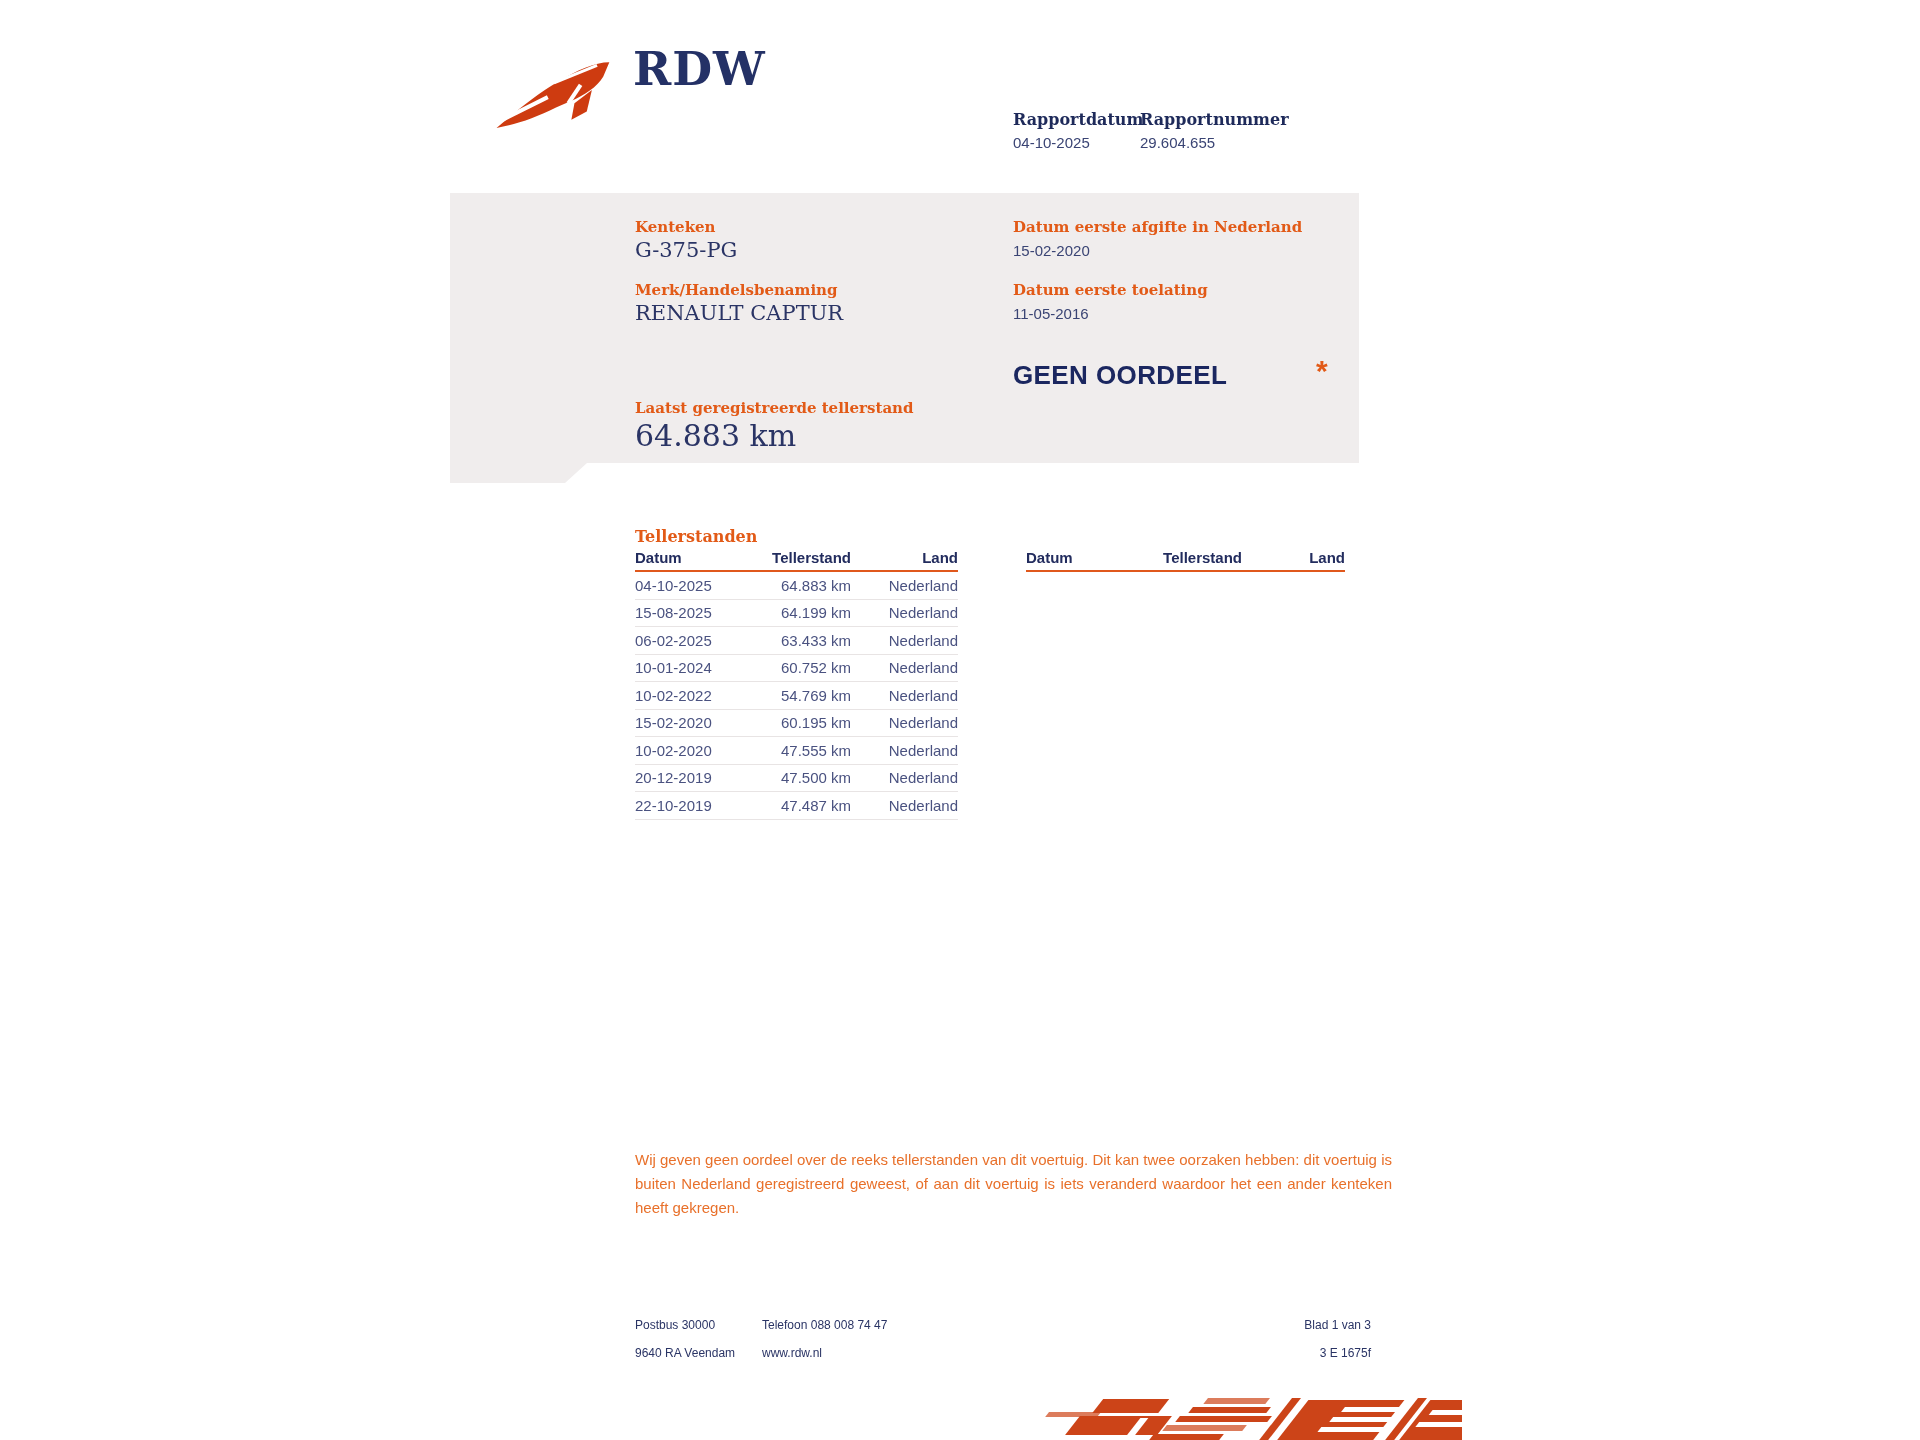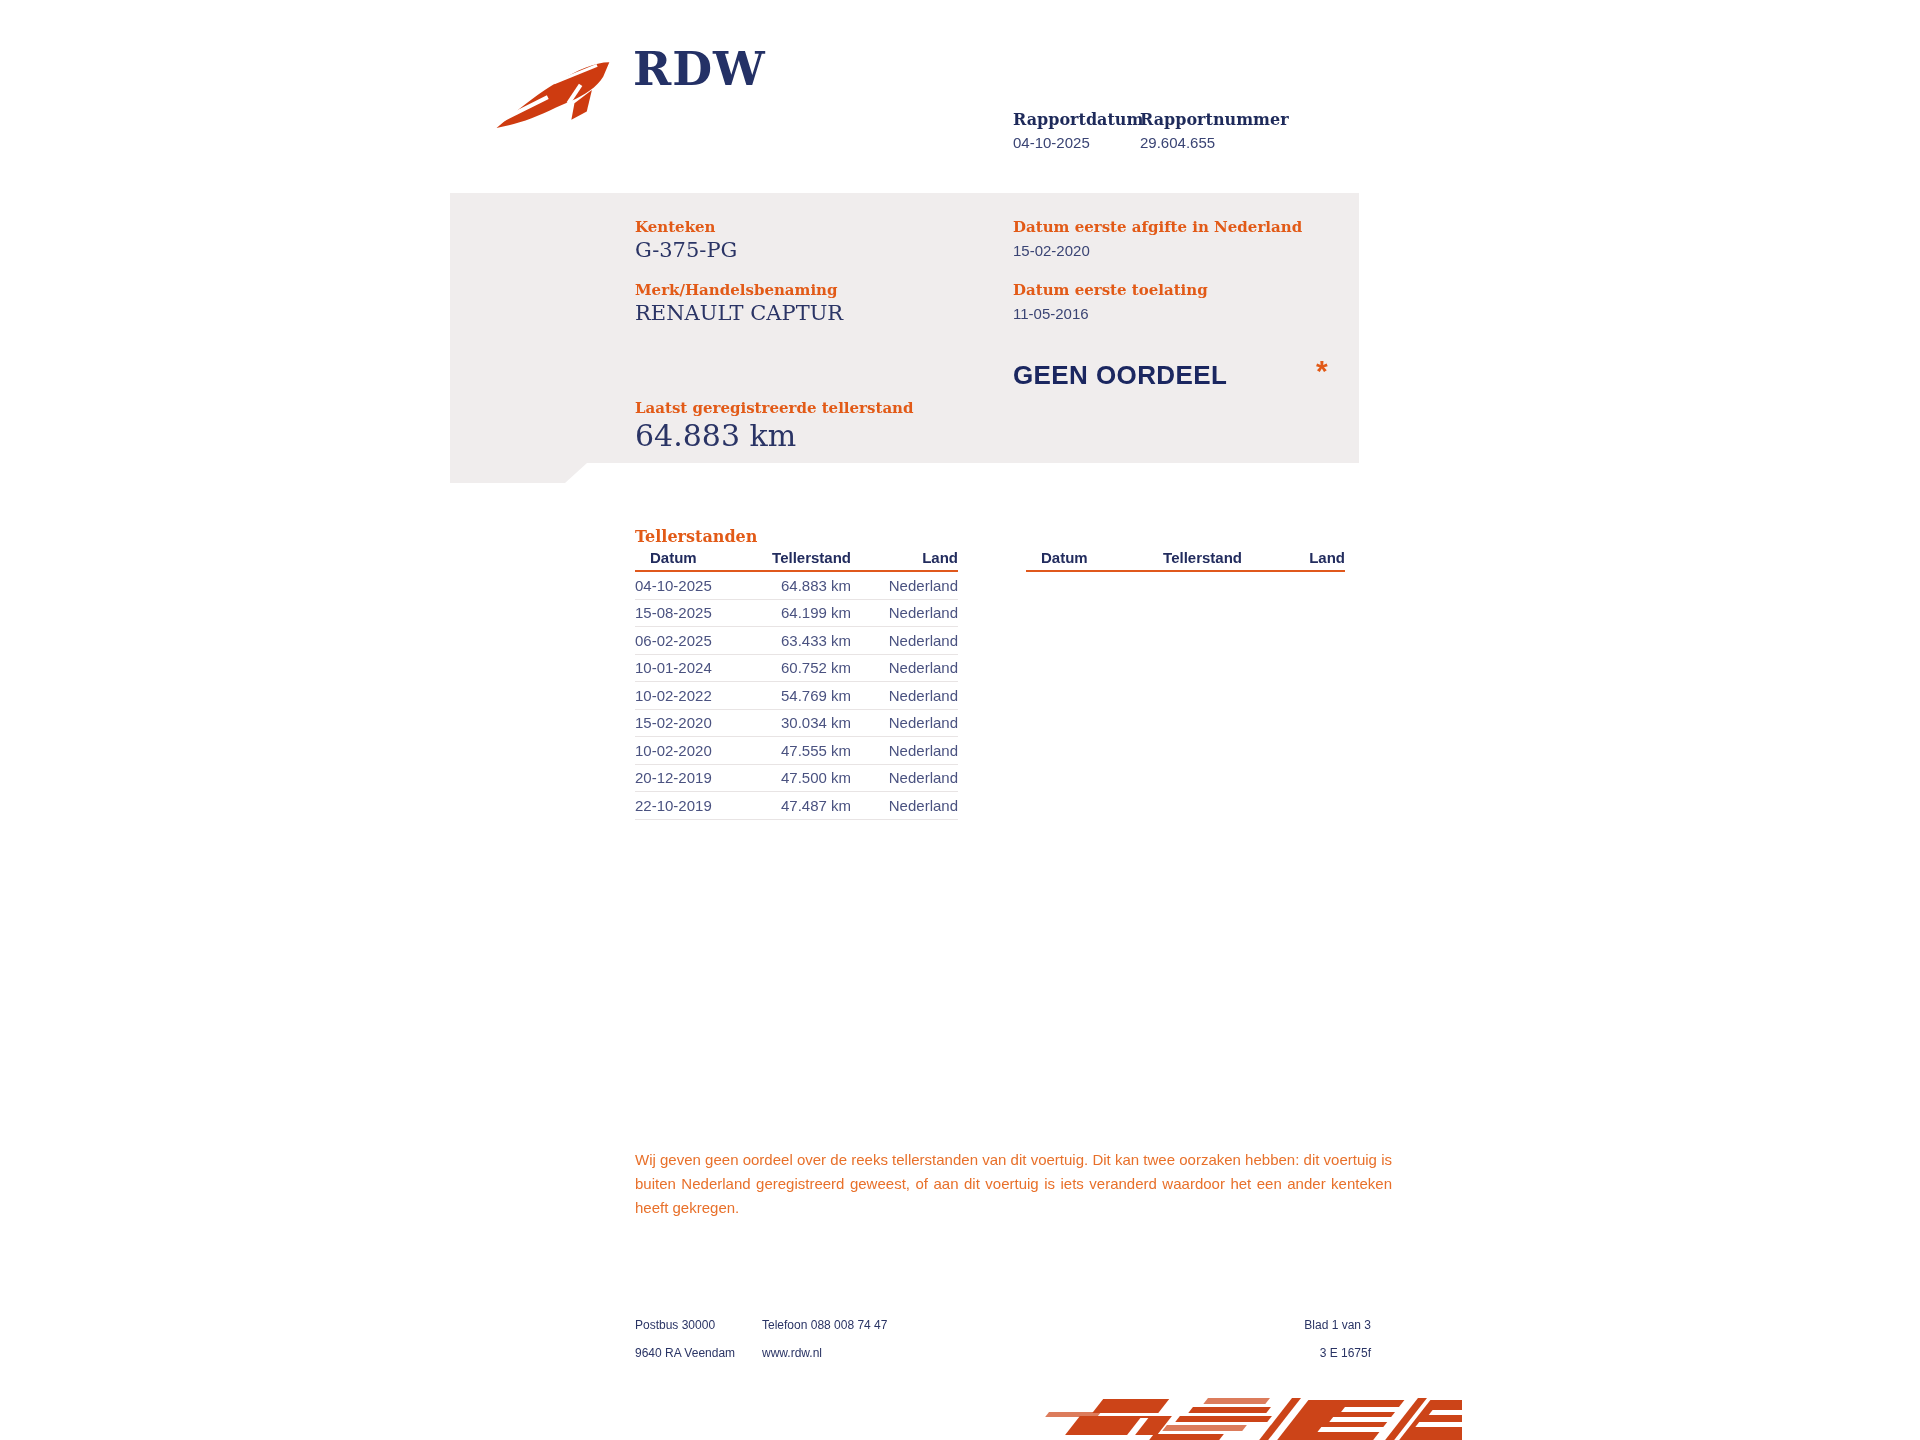--- a/index.html
+++ b/index.html
@@ -26,21 +26,21 @@
   .val-sans { font-size:15px; color:#3A4474; }
   .verdict { font-size:26px; font-weight:bold; color:#1B2760; letter-spacing:0.4px; }
   .verdict-star { font-size:30px; font-weight:bold; color:#E25A17; }
   .km-big { font-family:"DejaVu Serif", serif; font-size:30px; color:#2A3465; }
 
   
   .section-title { font-family:"DejaVu Serif", serif; font-weight:bold; font-size:16px; color:#E25A17; }
   .mtable { position:absolute; }
   .t-head { display:grid; grid-template-columns:120px 96px 1fr;
     border-bottom:2px solid #E0581C; padding-bottom:4px; }
-  .t-head .t-cell { font-size:15px; font-weight:bold; color:#222C5E;margin-left:15px; }
+  .t-head .t-cell { font-size:15px; font-weight:bold; color:#222C5E; }
   .t-row { display:grid; grid-template-columns:120px 96px 1fr; height:27.5px;
     align-items:center; border-bottom:1px solid #E8E4E4; }
   .t-row .t-cell { font-size:15px; color:#4A5280; }
   .t-cell.c1, .t-head .t-cell:nth-child(2) { text-align:right; }
   .t-cell.c2, .t-head .t-cell:nth-child(3) { text-align:right; }
 
   
   .fn-title { font-size:20px; font-weight:bold; color:#1B2760; letter-spacing:0.2px; }
   .fn-star { font-size:14px; font-weight:bold; color:#1B2760; vertical-align:6px; margin-right:4px; }
   .fn-text { font-size:15px; line-height:24px; color:#E8702A; text-align:justify; }
@@ -117,21 +117,21 @@
           <div class="t-cell c1">60.752 km</div>
           <div class="t-cell c2">Nederland</div>
         </div>
         <div class="t-row">
           <div class="t-cell c0">10-02-2022</div>
           <div class="t-cell c1">54.769 km</div>
           <div class="t-cell c2">Nederland</div>
         </div>
         <div class="t-row">
           <div class="t-cell c0">15-02-2020</div>
-          <div class="t-cell c1">30.034 km</div>
+          <div class="t-cell c1">60.195 km</div>
           <div class="t-cell c2">Nederland</div>
         </div>
         <div class="t-row">
           <div class="t-cell c0">10-02-2020</div>
           <div class="t-cell c1">47.555 km</div>
           <div class="t-cell c2">Nederland</div>
         </div>
         <div class="t-row">
           <div class="t-cell c0">20-12-2019</div>
           <div class="t-cell c1">47.500 km</div>

